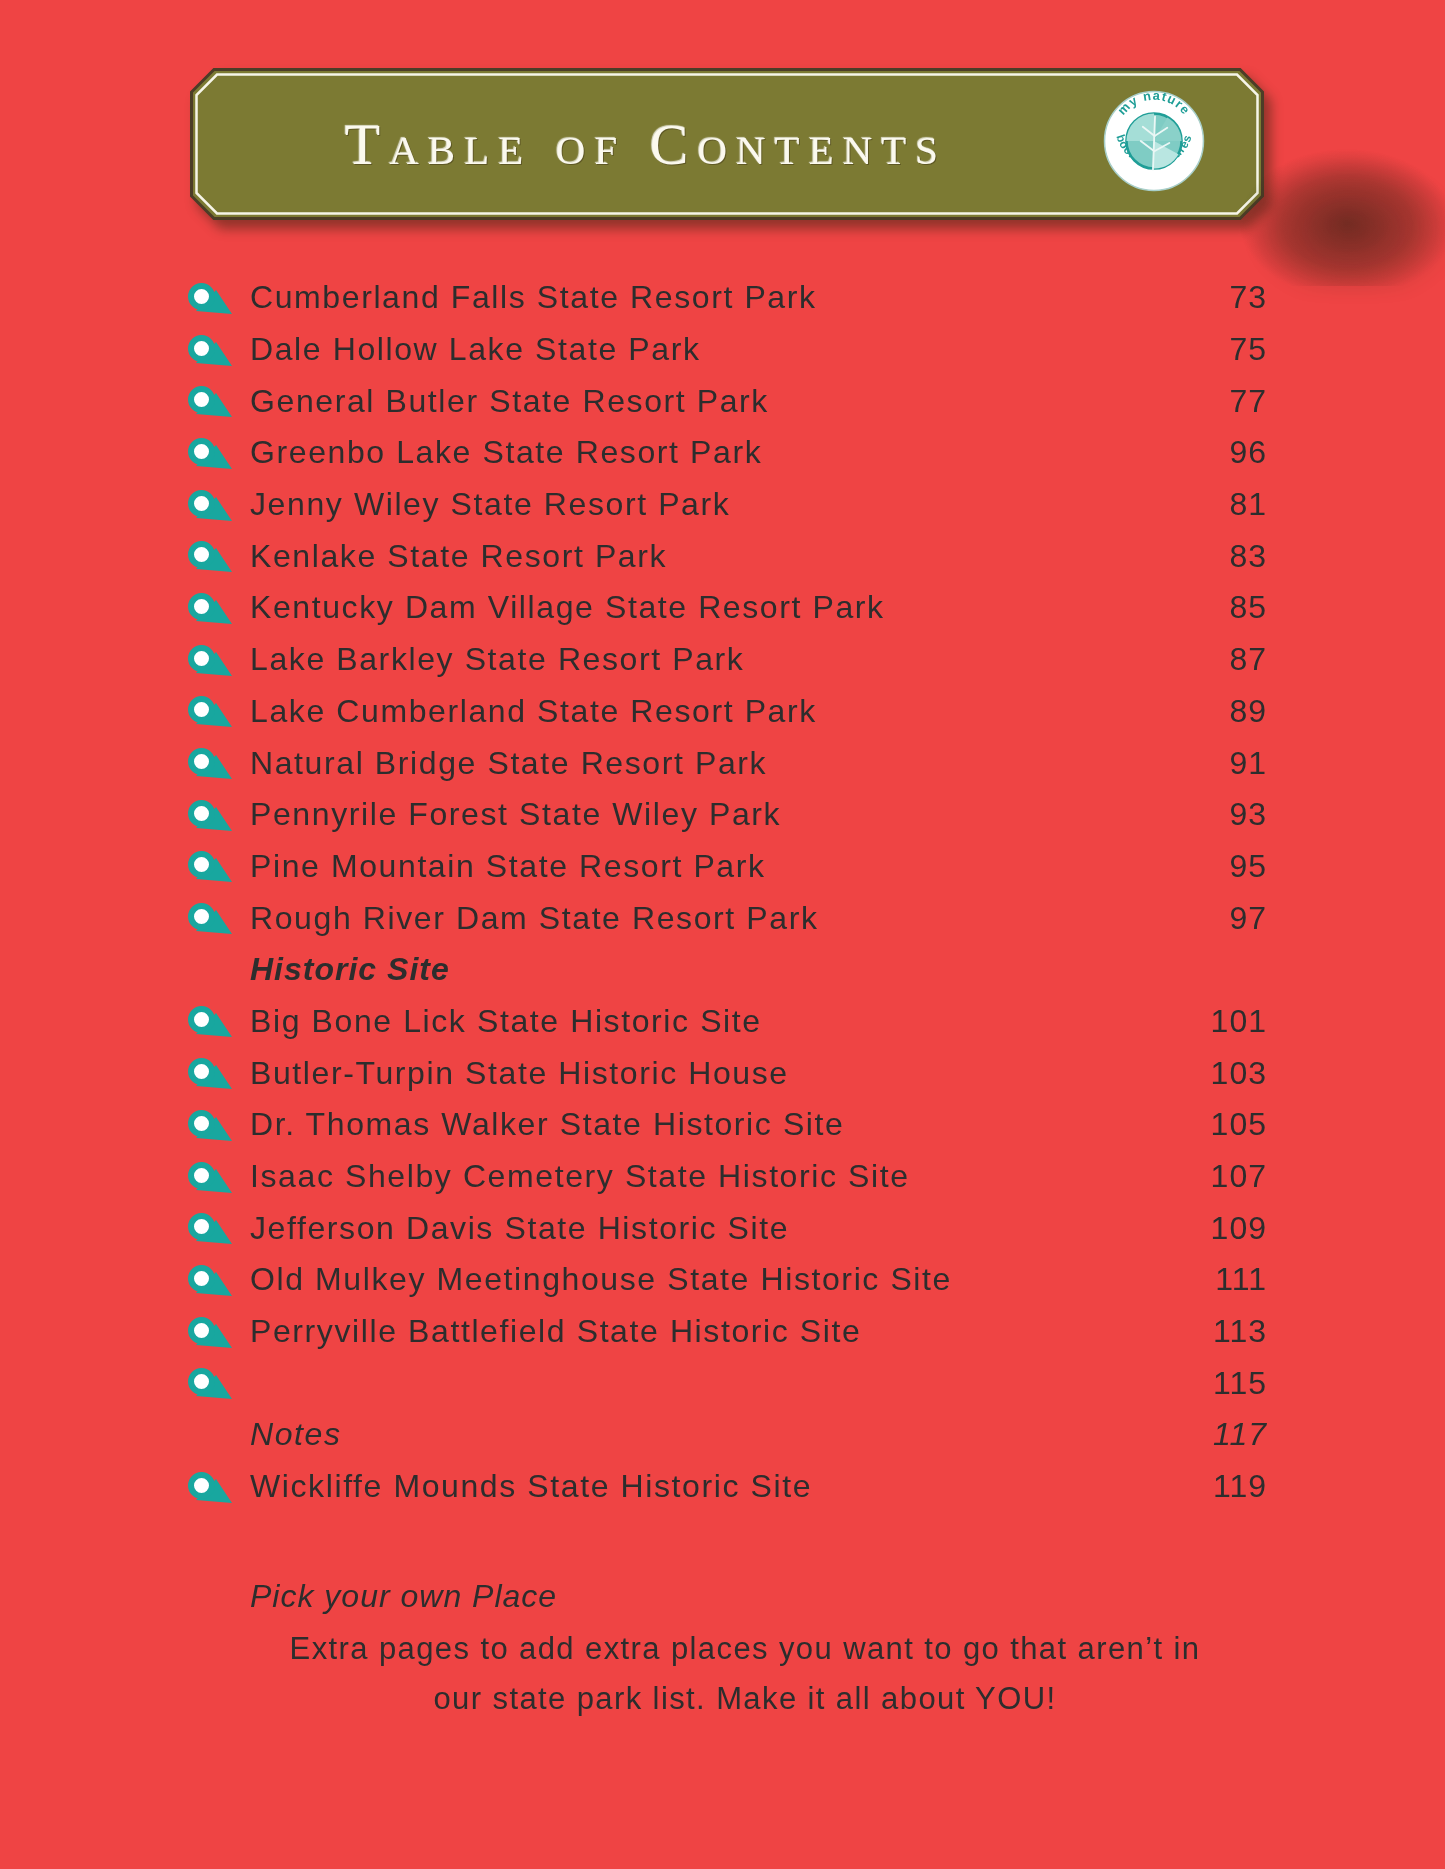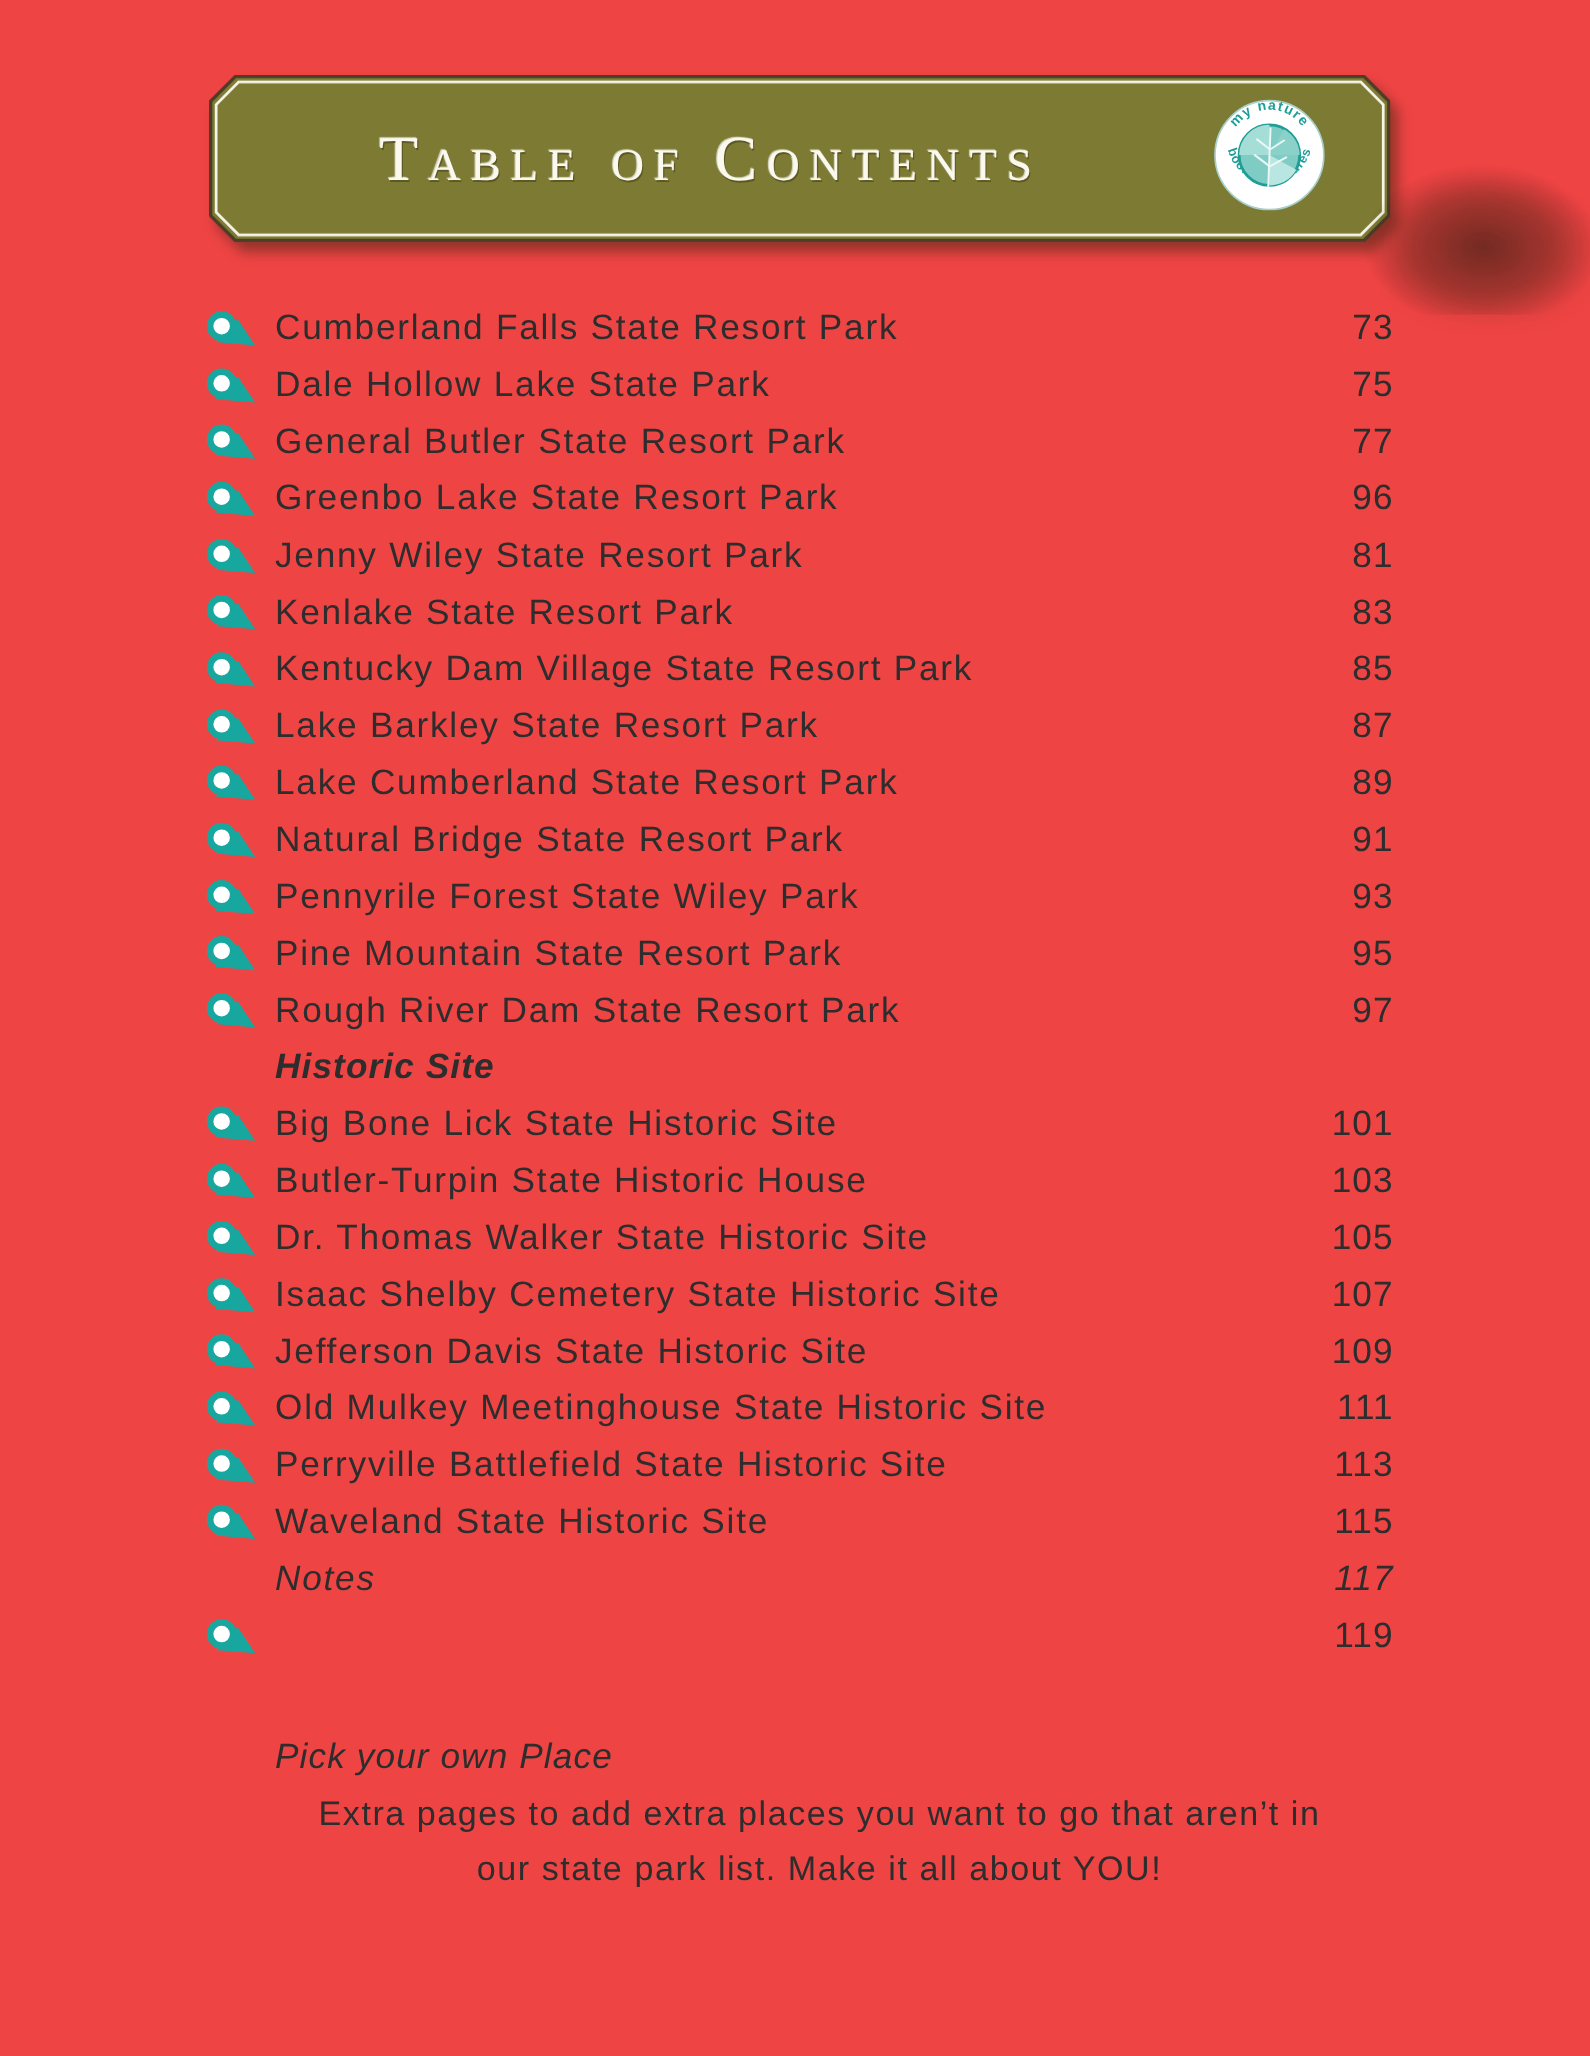--- a/index.html
+++ b/index.html
@@ -283,36 +283,36 @@
         <circle cx="16.5" cy="15.5" r="10.5" fill="#ffffff" stroke="#18a79f" stroke-width="6"></circle>
       </svg>
       <span class="toc-label">Perryville Battlefield State Historic Site</span>
       <span class="toc-page">113</span>
     </div>
       <div class="toc-row entry">
       <svg class="toc-icon" viewBox="0 0 48 34">
         <path d="M47 33 L11 30 L31 9 Z" fill="#18a79f"></path>
         <circle cx="16.5" cy="15.5" r="10.5" fill="#ffffff" stroke="#18a79f" stroke-width="6"></circle>
       </svg>
-      <span class="toc-label">Waveland State Historic Site</span>
       <span class="toc-page">115</span>
     </div>
       <div class="toc-row note">
       <svg class="toc-icon" viewBox="0 0 48 34">
         <path d="M47 33 L11 30 L31 9 Z" fill="#18a79f"></path>
         <circle cx="16.5" cy="15.5" r="10.5" fill="#ffffff" stroke="#18a79f" stroke-width="6"></circle>
       </svg>
       <span class="toc-label">Notes</span>
       <span class="toc-page">117</span>
     </div>
       <div class="toc-row entry">
       <svg class="toc-icon" viewBox="0 0 48 34">
         <path d="M47 33 L11 30 L31 9 Z" fill="#18a79f"></path>
         <circle cx="16.5" cy="15.5" r="10.5" fill="#ffffff" stroke="#18a79f" stroke-width="6"></circle>
       </svg>
+      <span class="toc-label">Wickliffe Mounds State Historic Site</span>
       <span class="toc-page">119</span>
     </div>
     </div>
 
   <div class="footer-heading">Pick your own Place</div>
   <div class="footer-text">
     <div>Extra pages to add extra places you want to go that aren’t in</div>
     <div>our state park list. Make it all about YOU!</div>
   </div>
 

